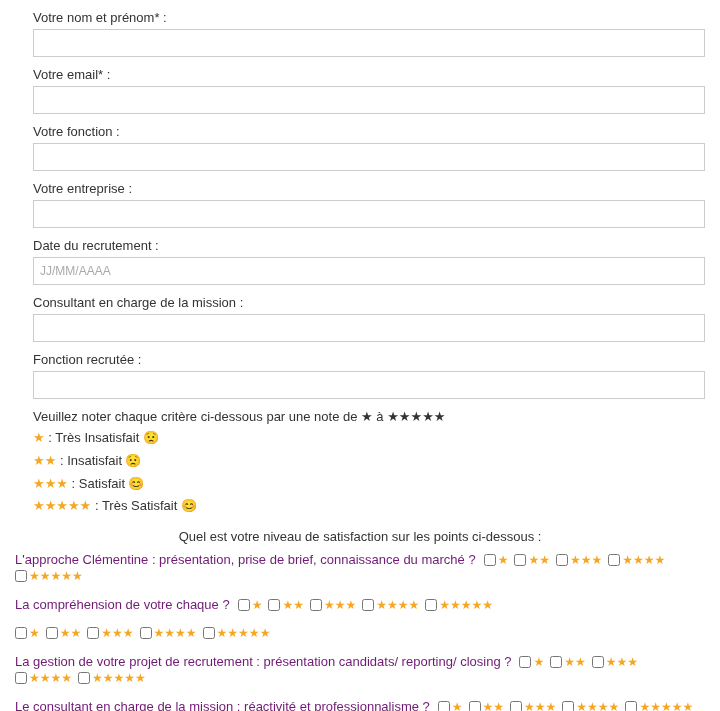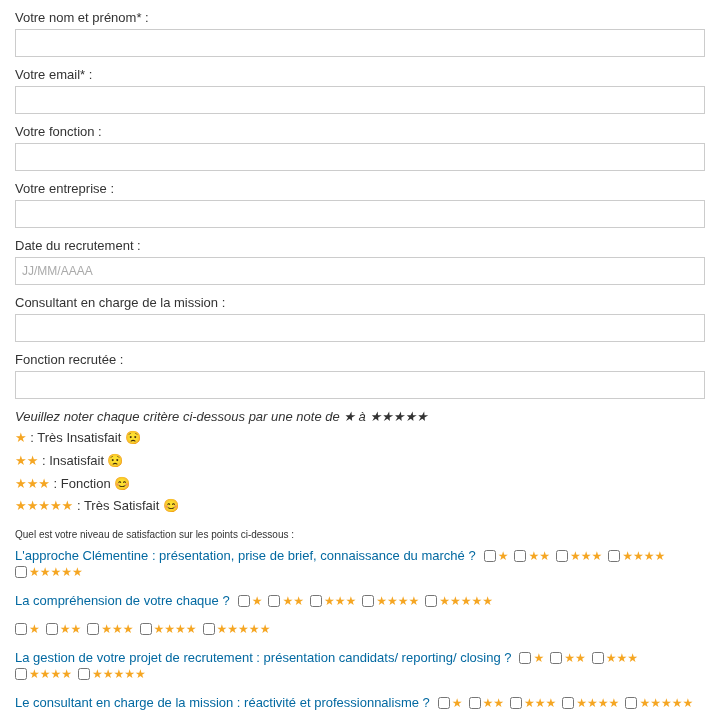--- a/index.html
+++ b/index.html
@@ -6,20 +6,21 @@
     body {
       font-family: Arial, sans-serif;
       font-size: 13px;
       color: #333;
       background: #fff;
       padding: 10px 15px;
       width: 720px;
     }
     .form-group {
       margin-bottom: 10px;
+      margin-left: 18px;
     }
     .form-label {
       display: block;
       margin-bottom: 4px;
       font-size: 13px;
       color: #333;
     }
     .form-input {
       width: 100%;
       height: 28px;
@@ -28,46 +29,46 @@
       font-size: 10px;
       outline: none;
     }
     .form-input::placeholder {
       color: #aaa;
       font-size: 12px;
     }
     .rating-note {
       margin: 8px 0 4px 0;
       font-size: 13px;
-      font-style: italic;
     }
     .rating-legend {
       margin-bottom: 2px;
       font-size: 13px;
       line-height: 1.6;
     }
     .star {
       color: #f5a623;
       font-size: 13px;
     }
     .section-title {
       margin: 12px 0 8px 0;
-      font-size: 10px;
+      font-size: 13px;
       font-weight: normal;
+      text-align: center;
     }
     .rating-row {
       display: flex;
       align-items: center;
       margin-bottom: 14px;
       flex-wrap: wrap;
       gap: 2px;
     }
     .rating-question {
       font-size: 13px;
-      color: #0369a1;
+      color: #701a75;
       margin-right: 6px;
       flex-shrink: 0;
     }
     .rating-option {
       display: flex;
       align-items: center;
       margin-right: 4px;
       white-space: nowrap;
     }
     .rating-option input[type="checkbox"] {
@@ -97,21 +98,21 @@
 
 <div class="form-group">
   <p class="rating-note">Veuillez noter chaque critère ci-dessous par une note de ★ à ★★★★★</p>
   <div class="rating-legend">
     <span class="star">★</span> <span>: Très Insatisfait 😟</span>
   </div>
   <div class="rating-legend">
     <span class="star">★★</span> <span>: Insatisfait 😟</span>
   </div>
   <div class="rating-legend">
-    <span class="star">★★★</span> <span>: Fonction 😊</span>
+    <span class="star">★★★</span> <span>: Satisfait 😊</span>
   </div>
   <div class="rating-legend">
     <span class="star">★★★★★</span> <span>: Très Satisfait 😊</span>
   </div>
 </div>
 
 <p class="section-title">Quel est votre niveau de satisfaction sur les points ci-dessous :</p>
 
 <div id="questions-container">
 <div class="rating-row">

